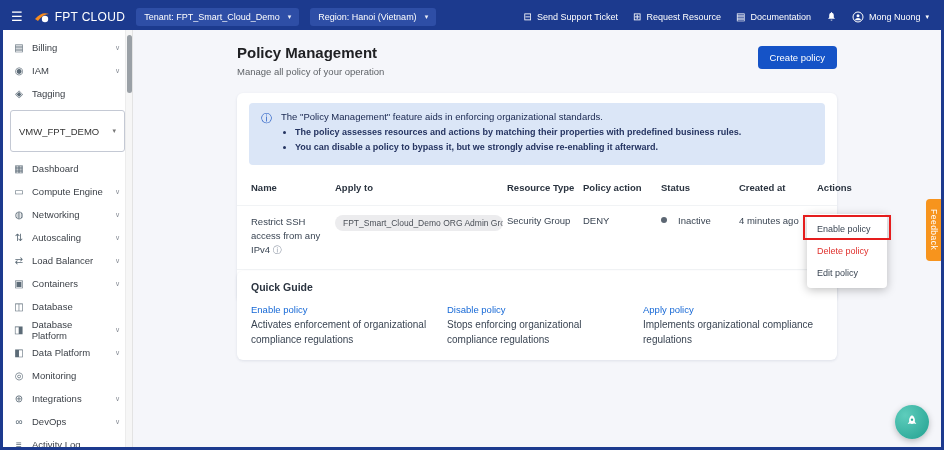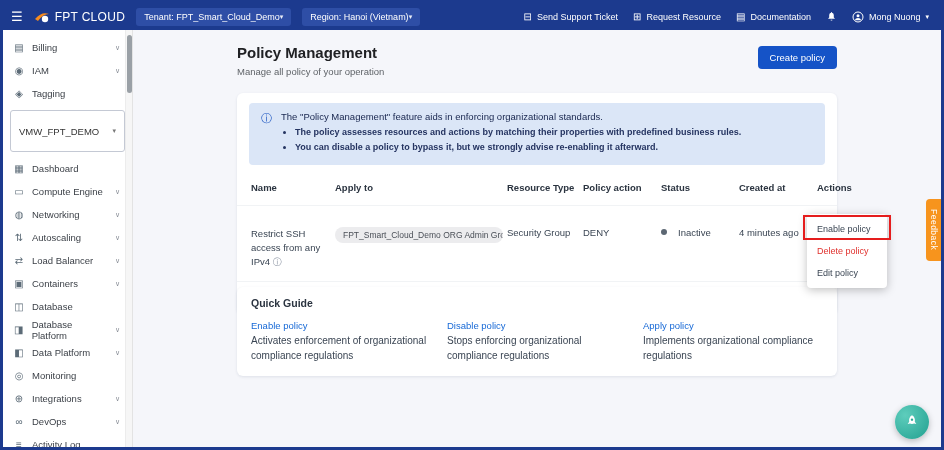--- a/index.html
+++ b/index.html
@@ -6,21 +6,21 @@
   body { font-family:"Liberation Sans", sans-serif; background:#ffffff; }
   .screen { position:relative; width:944px; height:450px; border:3px solid #1c3a8e;
             background:#f5f6fa; overflow:hidden; font-family:"Liberation Sans", sans-serif; }
 
   
   .topbar { position:absolute; left:0; top:0; right:0; height:27px; background:#1c3a8e;
             display:flex; align-items:center; padding:0 12px 0 8px; gap:11px; color:#fff; z-index:40; }
   .hamburger { font-size:13px; cursor:pointer; line-height:1; }
   .brand { display:flex; align-items:center; gap:5px; font-weight:normal; font-size:12px; letter-spacing:.3px; cursor:pointer; }
   .pill { background:#2e4ea6; border-radius:3px; padding:4px 8px; font-size:9px;
-          display:flex; align-items:center; cursor:pointer; white-space:nowrap; }
+          display:flex; align-items:center; gap:8px; cursor:pointer; white-space:nowrap; }
   .pill .caret { font-size:7px; opacity:.9; }
   .topbar-right { margin-left:auto; display:flex; align-items:center; gap:15px; font-size:9px; }
   .top-link { display:flex; align-items:center; gap:5px; cursor:pointer; white-space:nowrap; }
   .tl-icon { font-size:10px; line-height:1; }
   .user-menu { display:flex; align-items:center; gap:5px; cursor:pointer; }
   .user-menu .caret { font-size:7px; }
 
   
   .sidebar { position:absolute; left:0; top:27px; bottom:0; width:130px; background:#fff;
              border-right:1px solid #e3e3e3; z-index:30; }
@@ -48,36 +48,36 @@
   .card1 { position:absolute; left:234px; top:90px; width:600px; padding-bottom:4px; }
   .info-banner { margin:10px 12px 0; background:#dbe6f7; border-radius:4px; padding:8px 12px 9px; display:flex; gap:9px; }
   .ib-icon { color:#1e57c2; font-size:11px; line-height:1.4; }
   .ib-title { font-size:9.5px; color:#17254e; font-weight:500; margin-bottom:3px; }
   .ib-list { margin:0; padding-left:14px; font-size:9px; color:#253461; line-height:1.7;font-weight:bold; }
 
   .t-head, .t-row { display:grid; grid-template-columns:82px 170px 74px 76px 76px 76px 1fr;
                     column-gap:2px; padding:0 14px; }
   .t-head { height:34px; align-items:center; font-size:9.5px; font-weight:bold; color:#2b3440; margin-top:6px; }
   .th-actions { text-align:right; }
-  .t-row { padding:21px 14px 11px; align-items:start; font-size:9.5px; color:#3a4553; border-top:1px solid #f1f3f5; }
+  .t-row { padding:9px 14px 11px; align-items:start; font-size:9.5px; color:#3a4553; border-top:1px solid #f1f3f5; }
   .name-cell { line-height:1.5; }
   .name-info { color:#8a93a2; font-size:9px; }
   .chip { display:inline-block; background:#ececee; border-radius:9px; padding:3px 8px;
           font-size:8.5px; color:#4a4f57; white-space:nowrap; max-width:168px; overflow:hidden; }
   .status-cell { display:flex; align-items:center; gap:11px; }
   .dot { width:6px; height:6px; border-radius:50%; background:#5c6773; display:inline-block; }
   .kebab-cell { text-align:right; color:#5f6368; font-size:11px; cursor:pointer; }
   .pagination { display:flex; justify-content:flex-end; align-items:center; gap:16px;
                 padding:9px 14px 7px; font-size:9.5px; color:#5f6368; border-top:1px solid #f1f3f5; }
   .rpp { display:flex; align-items:center; gap:5px; cursor:pointer; }
   .rpp .caret { font-size:7px; color:#777; }
   .pg-arrow { color:#b9bec7; font-size:12px; cursor:pointer; line-height:1; }
 
   
-  .card2 { position:absolute; left:234px; top:284px; width:600px; padding:10px 14px 13px; }
+  .card2 { position:absolute; left:234px; top:268px; width:600px; padding:10px 14px 13px; }
   .qg-title { font-size:10.5px; font-weight:bold; color:#2b3440; margin-bottom:11px; }
   .qg-grid { display:grid; grid-template-columns:1fr 1fr 1fr; column-gap:16px; }
   .qg-link { color:#1769d6; font-size:9.5px; margin-bottom:3px; cursor:pointer; }
   .qg-desc { font-size:10px; color:#3a4553; line-height:1.45; }
 
   
   .action-menu { position:absolute; left:804px; top:211px; width:80px; background:#fff; border-radius:4px;
                  box-shadow:0 2px 10px rgba(0,0,0,.25); padding:4px 0; z-index:20; }
   .am-item { padding:6px 10px; font-size:9px; color:#3a4553; white-space:nowrap; cursor:pointer; }
   .am-item.danger { color:#e0312d; }

